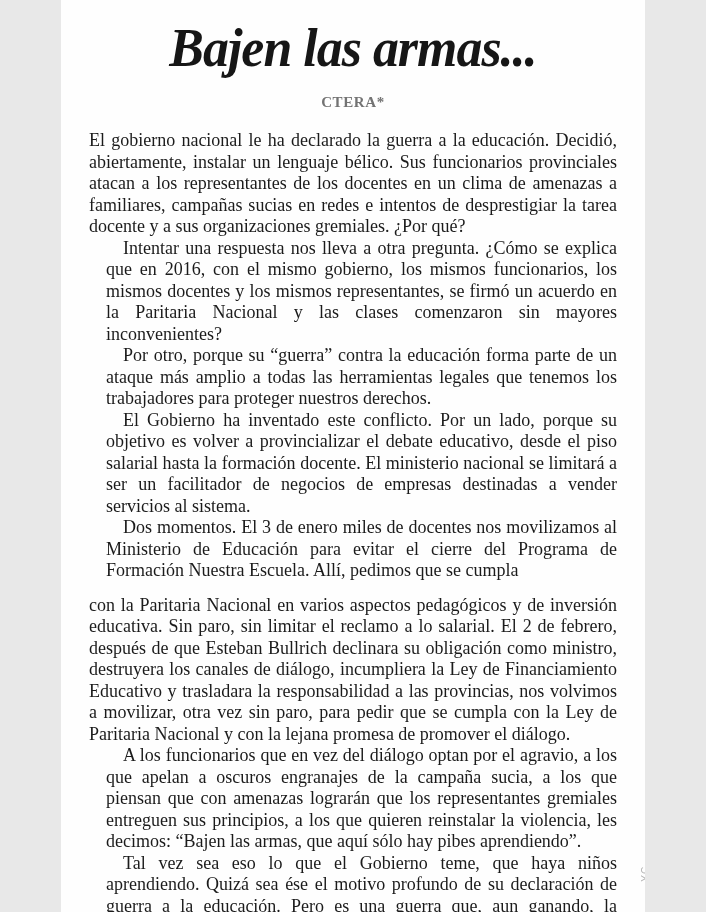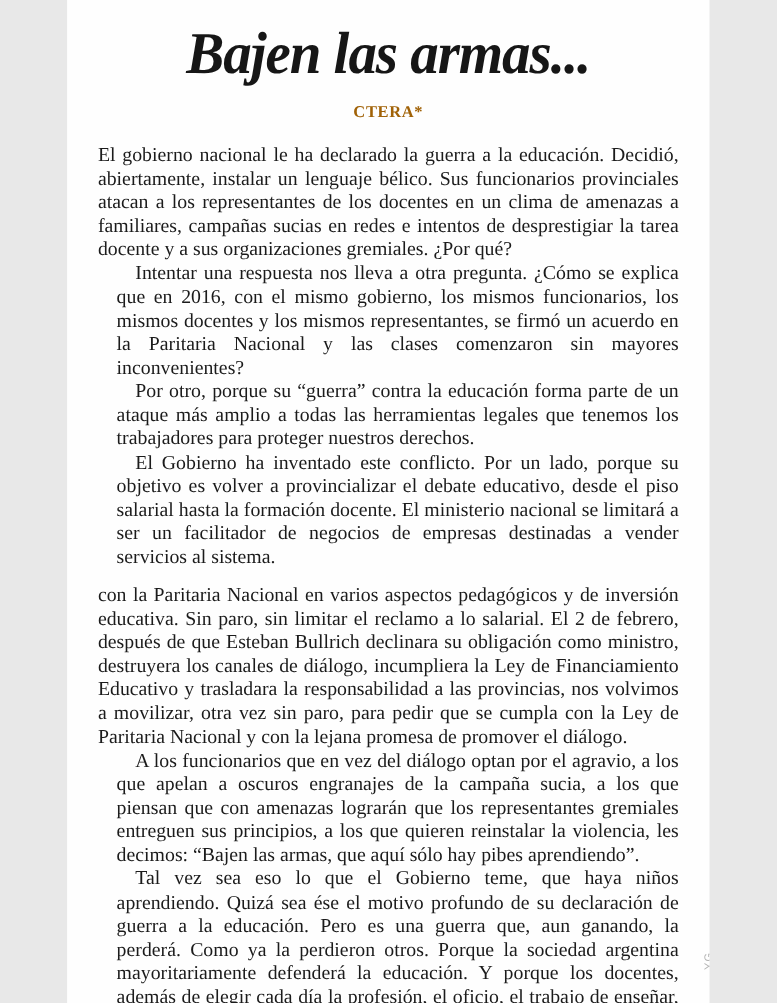--- a/index.html
+++ b/index.html
@@ -31,21 +31,21 @@
     letter-spacing: -1px;
     transform: scaleX(0.96);
     transform-origin: center;
     color: #161616;
   }
   .article-byline {
     margin-top: 16px;
     font-size: 15px;
     font-weight: bold;
     letter-spacing: 0.6px;
-    color: #a16207;
+    color: #737373;
   }
   .columns {
     display: flex;
     gap: 13px;
     padding: 0 28px;
     margin-top: 19px;
     flex-direction: column;
   }
   .column {
     flex: 1 1 0;
@@ -100,20 +100,21 @@
     <div class="article-byline">CTERA*</div>
   </header>
 
   <main class="columns">
 
     <div class="column">
       <p>El gobierno nacional le ha declarado la guerra a la educación. Decidió, abiertamente, instalar un lenguaje bélico. Sus funcionarios provinciales atacan a los representantes de los docentes en un clima de amenazas a familiares, campañas sucias en redes e intentos de desprestigiar la tarea docente y a sus organizaciones gremiales. ¿Por qué?</p>
       <p class="indent">Intentar una respuesta nos lleva a otra pregunta. ¿Cómo se explica que en 2016, con el mismo gobierno, los mismos funcionarios, los mismos docentes y los mismos representantes, se firmó un acuerdo en la Paritaria Nacional y las clases comenzaron sin mayores inconvenientes?</p>
       <p class="indent">Por otro, porque su “guerra” contra la educación forma parte de un ataque más amplio a todas las herramientas legales que tenemos los trabajadores para proteger nuestros derechos.</p>
       <p class="indent">El Gobierno ha inventado este conflicto. Por un lado, porque su objetivo es volver a provincializar el debate educativo, desde el piso salarial hasta la formación docente. El ministerio nacional se limitará a ser un facilitador de negocios de empresas destinadas a vender servicios al sistema.</p>
+      <p class="indent">Dos momentos. El 3 de enero miles de docentes nos movilizamos al Ministerio de Educación para evitar el cierre del Programa de Formación Nuestra Escuela. Allí, pedimos que se cumpla</p>
     </div>
 
     <div class="column">
       <p>con la Paritaria Nacional en varios aspectos pedagógicos y de inversión educativa. Sin paro, sin limitar el reclamo a lo salarial. El 2 de febrero, después de que Esteban Bullrich declinara su obligación como ministro, destruyera los canales de diálogo, incumpliera la Ley de Financiamiento Educativo y trasladara la responsabilidad a las provincias, nos volvimos a movilizar, otra vez sin paro, para pedir que se cumpla con la Ley de Paritaria Nacional y con la lejana promesa de promover el diálogo.</p>
       <p class="indent">A los funcionarios que en vez del diálogo optan por el agravio, a los que apelan a oscuros engranajes de la campaña sucia, a los que piensan que con amenazas lograrán que los representantes gremiales entreguen sus principios, a los que quieren reinstalar la violencia, les decimos: “Bajen las armas, que aquí sólo hay pibes aprendiendo”.</p>
       <p class="indent">
         <span>Tal vez sea eso lo que el Gobierno teme, que haya niños aprendiendo. Quizá sea ése el motivo profundo de su declaración de guerra a la educación. Pero es una guerra que, aun ganando, la perderá. Como ya la perdieron otros. Porque la sociedad argentina mayoritariamente defenderá la educación. Y porque los docentes, además de elegir cada día la profesión, el oficio, el trabajo de enseñar, amamos lo que hacemos.</span>
         <span class="end-mark"></span>
       </p>
       <div class="footnote">*Texto escrito por la Junta Ejecutiva.</div>

